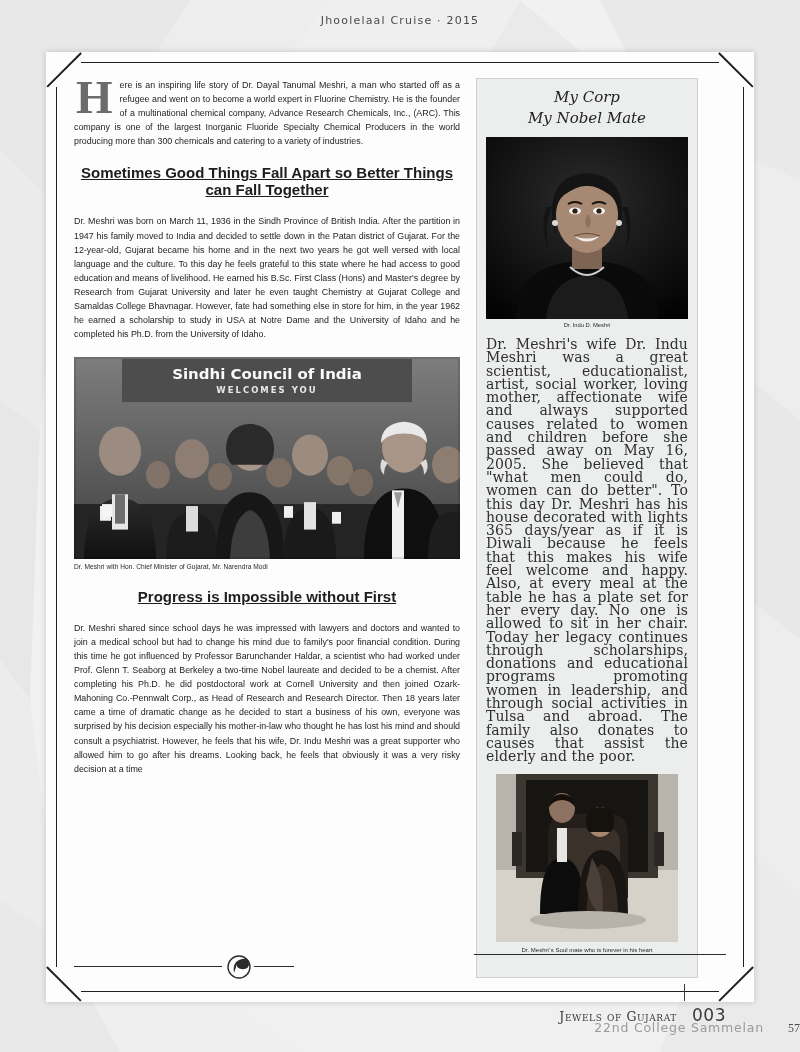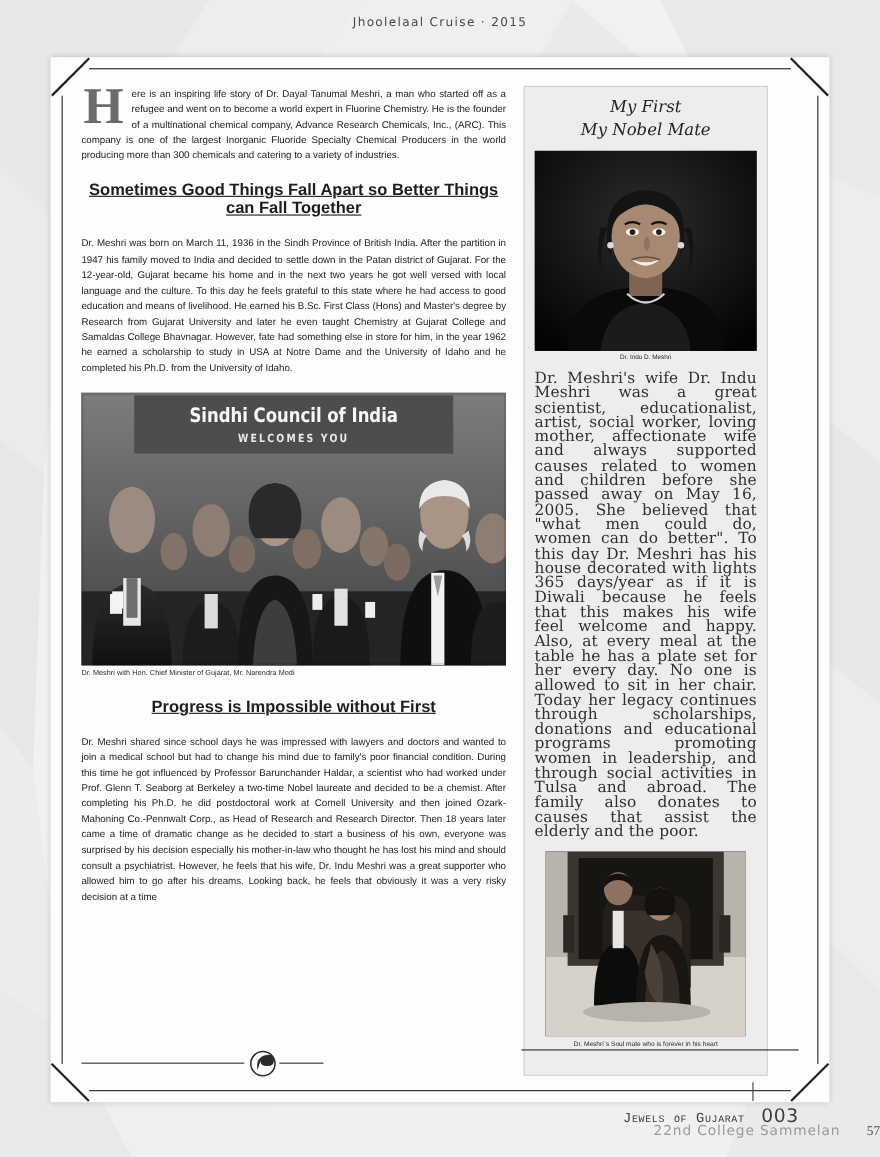--- a/index.html
+++ b/index.html
@@ -104,21 +104,21 @@
     line-height: 16.5px;
     margin: 17px 0 16px 0;
     text-decoration: underline;
   }
   .subhead-2 { margin: 19px 0 15px 0; }
 
   
   .photo-frame { position: relative; overflow: hidden; background: #3a3a3a; }
   .photo-frame svg { display: block; width: 100%; height: 100%; }
 
-  .photo-main { width: 386px; height: 248px; margin-top: 16px; }
+  .photo-main { width: 386px; height: 202px; margin-top: 16px; }
 
   .caption {
     font-family: "Liberation Sans", sans-serif;
     font-size: 6.6px;
     color: #2a2a2a;
     margin-top: 4px;
     letter-spacing: 0.05px;
   }
 
   
@@ -199,21 +199,20 @@
     display: flex;
     align-items: baseline;
     gap: 7px;
     font-family: "DejaVu Serif", serif;
     color: #3a3a3a;
   }
   .brand-text {
     font-size: 12.5px;
     letter-spacing: 0.6px;
     font-variant: small-caps;
-    font-family: Liberation Mono, monospace;
   }
   .brand-divider {
     width: 1.2px; height: 17px;
     background: #3a3a3a;
     align-self: center;
   }
   .brand-page {
     font-family: "DejaVu Sans", sans-serif;
     font-size: 17px;
     letter-spacing: 0.5px;
@@ -357,21 +356,21 @@
 
       <div class="subhead subhead-2">Progress is Impossible without First</div>
 
       <div class="body-text">Dr. Meshri shared since school days he was impressed with lawyers and doctors and wanted to join a medical school but had to change his mind due to family's poor financial condition. During this time he got influenced by Professor Barunchander Haldar, a scientist who had worked under Prof. Glenn T. Seaborg at Berkeley a two-time Nobel laureate and decided to be a chemist. After completing his Ph.D. he did postdoctoral work at Cornell University and then joined Ozark-Mahoning Co.-Pennwalt Corp., as Head of Research and Research Director. Then 18 years later came a time of dramatic change as he decided to start a business of his own, everyone was surprised by his decision especially his mother-in-law who thought he has lost his mind and should consult a psychiatrist. However, he feels that his wife, Dr. Indu Meshri was a great supporter who allowed him to go after his dreams. Looking back, he feels that obviously it was a very risky decision at a time</div>
     </div>
 
     <div class="col-right">
       <div class="side-panel">
 
         <div class="side-title">
-          <div>My First</div>
+          <div>My Corp</div>
           <div>My Nobel Mate</div>
         </div>
 
         <div class="photo-frame side-photo">
           <svg viewBox="0 0 202 182" preserveAspectRatio="none">
             <defs>
               <radialGradient id="pbg" cx="50%" cy="35%" r="75%">
                 <stop offset="0%" stop-color="#2c2c2c"></stop>
                 <stop offset="100%" stop-color="#030303"></stop>
               </radialGradient>

